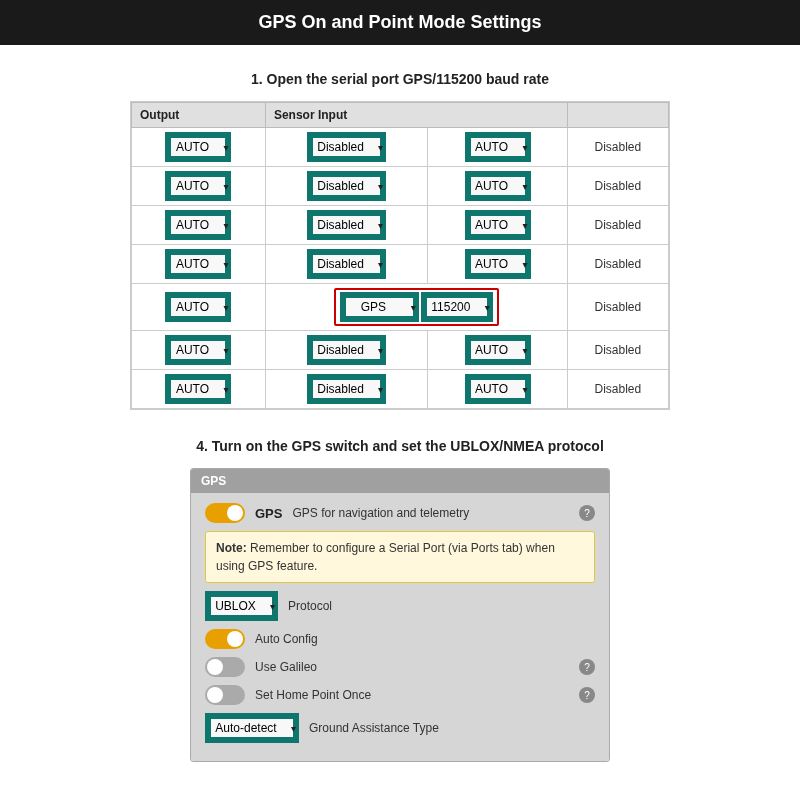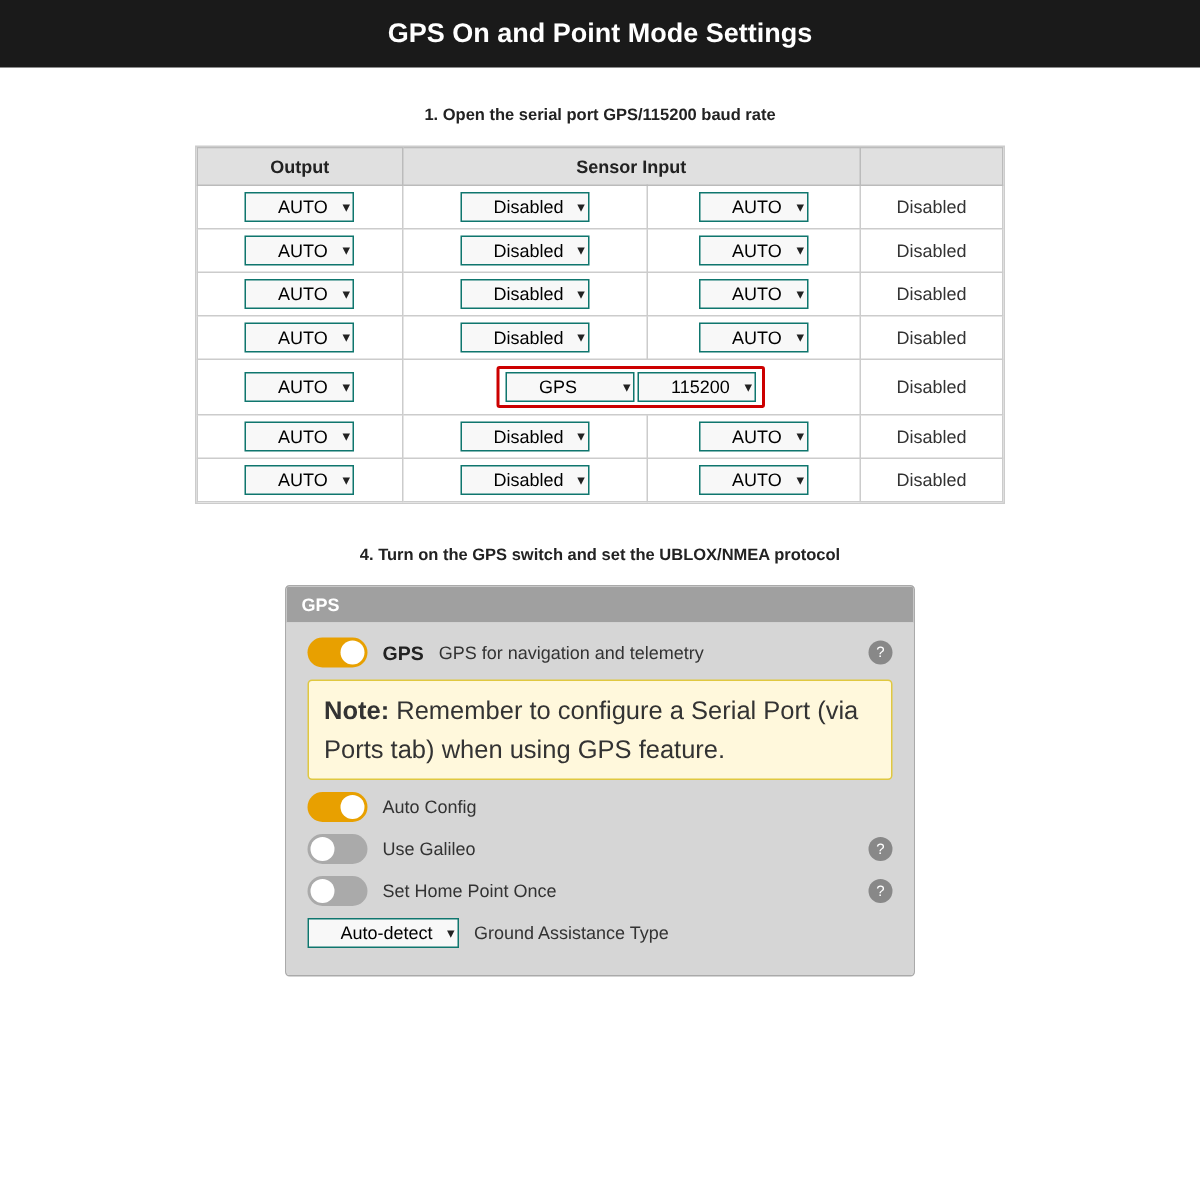--- a/index.html
+++ b/index.html
@@ -23,21 +23,21 @@
     }
 
     
     .content {
       padding: 20px 40px;
     }
 
     
     .step-heading {
       text-align: center;
-      font-size: 11px;
+      font-size: 14px;
       font-weight: bold;
       margin-bottom: 14px;
       margin-top: 6px;
     }
 
     
     .table-wrapper {
       overflow: hidden;
       border: 1px solid #ccc;
       margin: 0 auto 28px auto;
@@ -46,21 +46,21 @@
 
     table.serial-table {
       width: 100%;
       border-collapse: collapse;
     }
 
     table.serial-table th {
       background: #e0e0e0;
       border: 1px solid #bbb;
       padding: 5px 8px;
-      text-align: center;
+      text-align: left;
       font-size: 12px;
       font-weight: bold;
     }
 
     table.serial-table td {
       border: 1px solid #ccc;
       padding: 4px 6px;
       text-align: center;
       background: #fff;
     }
@@ -74,26 +74,27 @@
       content: '▾';
       position: absolute;
       right: 3px;
       top: 50%;
       transform: translateY(-50%);
       font-size: 10px;
       pointer-events: none;
     }
 
     .select-wrapper select {
-      border: 1px solid #0f766e;
+      border: 6px solid #0f766e;
       background: #f8f8f8;
-      padding: 2px 16px 2px 21px;
+      padding: 2px 16px 2px 4px;
       font-size: 12px;
       cursor: pointer;
       appearance: none;
+      text-align: center;
       -webkit-appearance: none;
     }
 
     .sensor-highlight {
       border: 2px solid #cc0000;
       display: inline-flex;
       align-items: center;
       gap: 2px;
       padding: 2px 4px;
       border-radius: 2px;
@@ -189,21 +190,21 @@
       cursor: pointer;
       margin-left: auto;
       flex-shrink: 0;
     }
 
     .note-box {
       background: #fff8dc;
       border: 1px solid #e0c840;
       border-radius: 3px;
       padding: 7px 10px;
-      font-size: 17px;
+      font-size: 12px;
       margin-bottom: 8px;
       color: #333;
       line-height: 1.5;
     }
 
     .note-box strong {
       font-weight: bold;
     }
 
     .protocol-row {
@@ -306,20 +307,29 @@
           </div>
           <span class="gps-label">GPS</span>
           <span class="gps-sublabel">GPS for navigation and telemetry</span>
           <div class="help-icon">?</div>
         </div>
 
         <div class="note-box">
           <strong>Note:</strong><span> Remember to configure a Serial Port (via Ports tab) when using GPS feature.</span>
         </div>
 
+        <div class="protocol-row">
+          <div class="select-wrapper">
+            <select>
+              <option>UBLOX</option>
+              <option>NMEA</option>
+            </select>
+          </div>
+          <span class="simple-label">Protocol</span>
+        </div>
 
         <div id="gps-toggle-rows">
             <div class="gps-row">
               <div class="toggle on">
                 <div class="toggle-knob"></div>
               </div>
               <span class="simple-label">Auto Config</span>
             </div>
             <div class="gps-row">
               <div class="toggle off">

